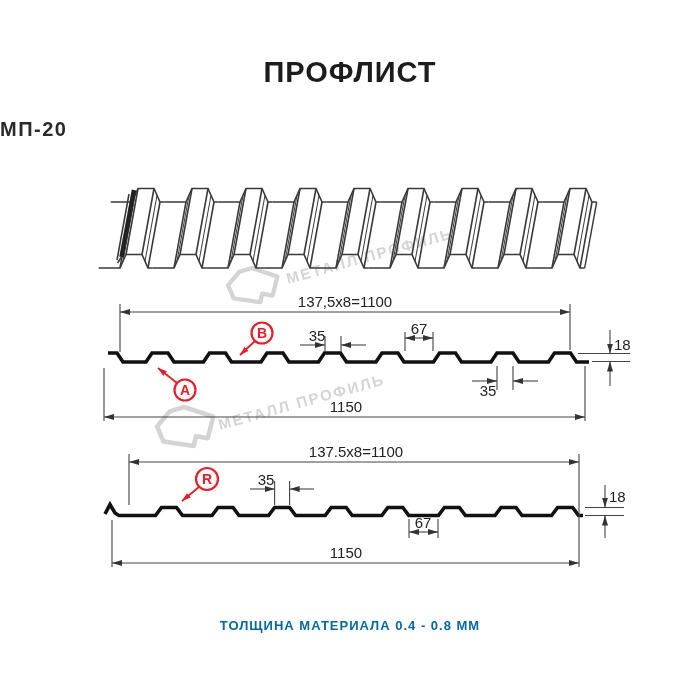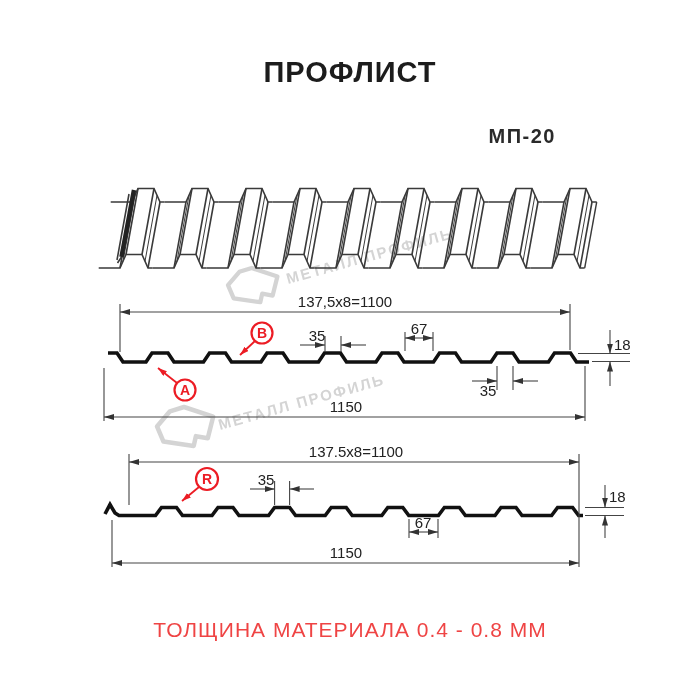--- a/index.html
+++ b/index.html
@@ -1,23 +1,23 @@
 <!DOCTYPE html>
 <html><head>
 <meta charset="utf-8">
 <style>
   html,body{margin:0;padding:0;background:#ffffff;}
   .page{position:relative;width:700px;height:700px;background:#fff;overflow:hidden;
         font-family:"Liberation Sans", sans-serif;}
   .title{position:absolute;top:56px;left:0;width:700px;text-align:center;
          font-size:29px;font-weight:bold;letter-spacing:1px;color:#1c1c1c;}
-  .subtitle{position:absolute;top:125px;left:0;width:556px;text-align:right;
+  .subtitle{position:absolute;top:118px;left:0;width:556px;text-align:left;
             font-size:20px;font-weight:bold;letter-spacing:1.5px;color:#2a2a2a;}
   .footer{position:absolute;top:618px;left:0;width:700px;text-align:center;
-          font-size:21px;font-weight:normal;letter-spacing:1px;color:#ef4444;}
+          font-size:13px;font-weight:bold;letter-spacing:1px;color:#0369a1;}
   svg.draw{position:absolute;top:0;left:0;}
   svg text{font-family:"Liberation Sans", sans-serif;fill:#222;font-size:15px;}
   text.dim{font-size:15px;}
   text.rl{fill:#ec1c24;font-size:14px;font-weight:bold;text-anchor:middle;}
   text.wm{fill:#d4d4d4;font-weight:bold;letter-spacing:2px;}
 </style>
 </head>
 <body>
 
 <div class="page">

